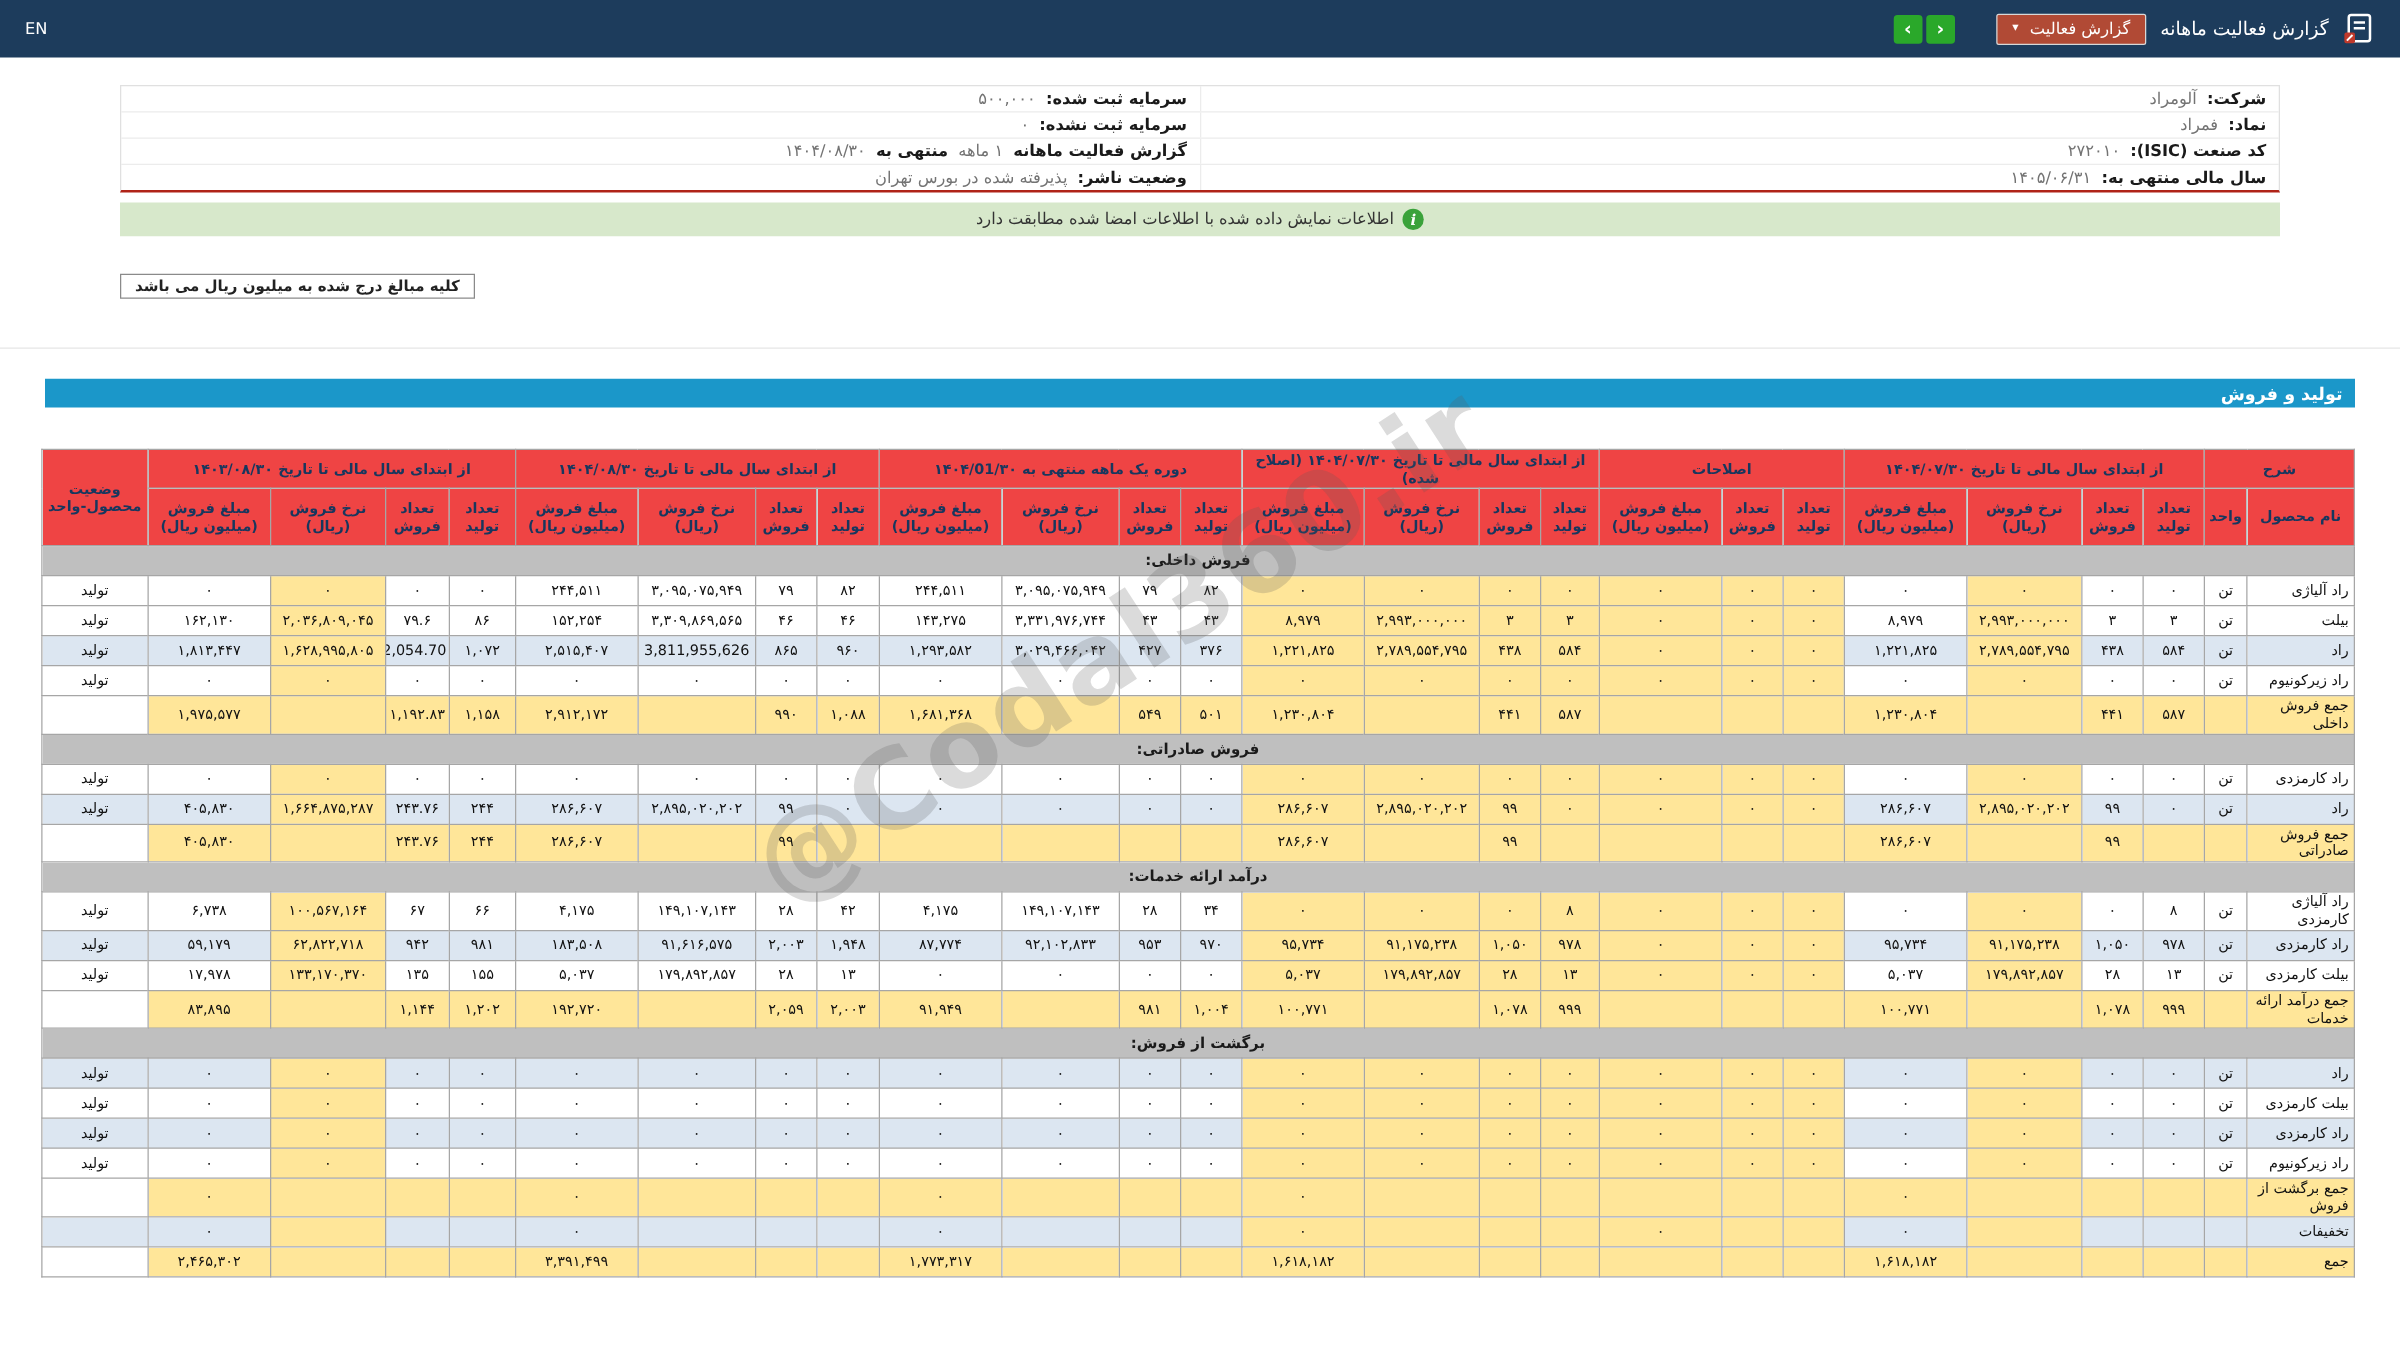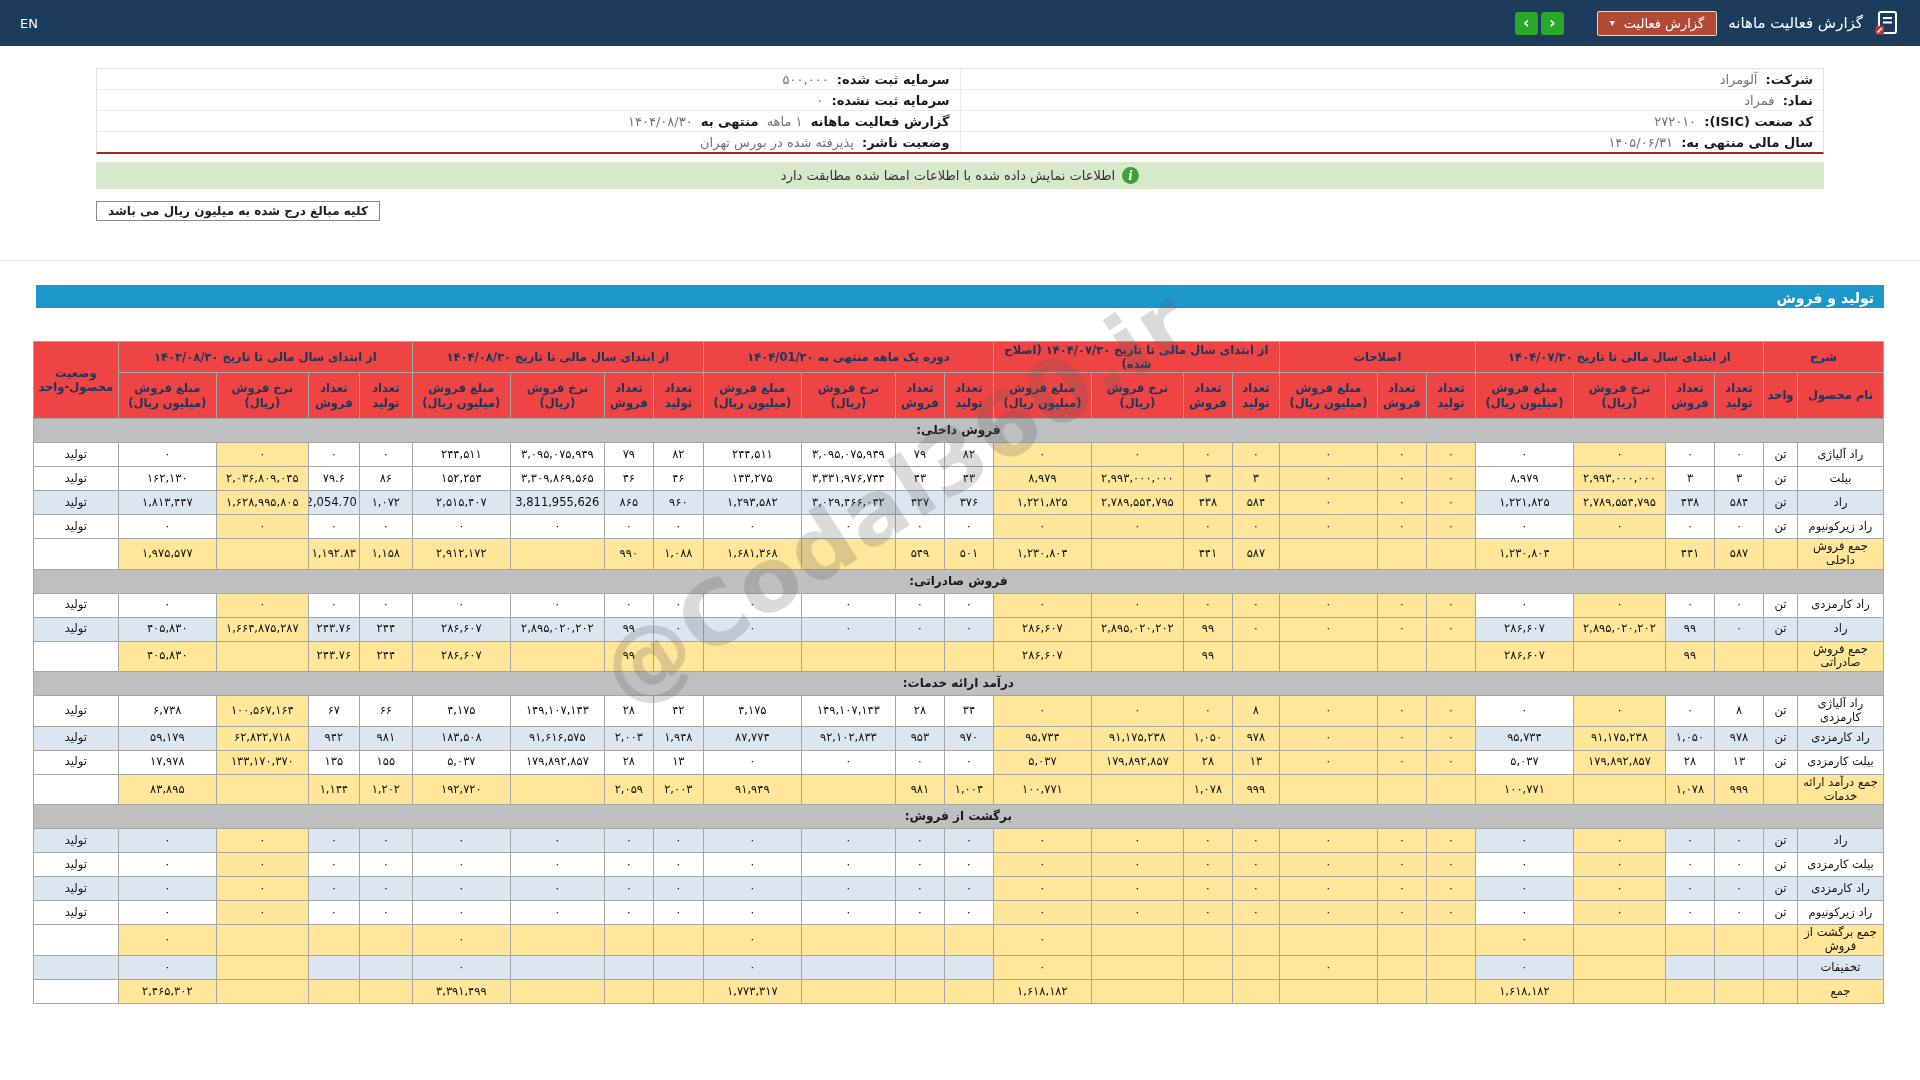--- a/index.html
+++ b/index.html
@@ -26,42 +26,42 @@
   .info-row:last-child{border-bottom:none}
   .info-cell{flex:1;padding:2.5px 10px;font-size:13px}
   .info-cell.first{border-left:1px solid #ececec}
   .lbl{font-weight:bold;color:#1a1a1a}
   .val{color:#737373;margin:0 4px}
   .alert-bar{margin-top:8px;height:27px;background:#d7e8cb;display:flex;align-items:center;
     justify-content:center;gap:7px;font-size:13px;color:#333}
   .info-icon{width:17px;height:17px;border-radius:50%;background:#3aa23a;color:#fff;
     font-style:italic;font-weight:bold;font-size:12px;display:flex;align-items:center;
     justify-content:center;font-family:"DejaVu Serif",serif;flex:0 0 auto}
-  .amounts-note-row{text-align:left;margin-top:11px}
+  .amounts-note-row{text-align:left;margin-top:29px}
   .amounts-note{display:inline-block;border:1px solid #8a8a8a;padding:2px 11px;
     font-size:12px;font-weight:bold;color:#222;background:#fff}
   .divider{margin-top:39px;border-top:1px solid #e6e6e6}
   
   .main{margin:24px 36px 0;position:relative}
   .section-bar{height:23px;background:#1b97c9;color:#fff;font-weight:bold;font-size:14px;
     line-height:27px;padding:0 10px}
   .table-note{height:24px;border:1px solid #ccc;border-top:none;font-weight:bold;
     font-size:12.5px;line-height:23px;padding:0 8px;color:#111;background:#fff}
   .table-wrap{margin-top:33px;position:relative}
   table{border-collapse:collapse;table-layout:fixed;width:1848px;font-size:12px}
   th,td{border:1px solid #a6a6a6;text-align:center;vertical-align:middle;overflow:hidden;
     padding:1px 2px}
   thead th{background:#ef4444;color:#17375e}
   th.gh{font-size:11.5px;height:24px;font-weight:bold}
   th.sh{font-size:11.5px;height:46px;font-weight:bold;line-height:1.25}
   tbody td{height:24px;color:#111;font-size:11.5px;line-height:1.2}
   .section-row td{background:#bfbfbf;text-align:center;font-weight:bold;padding:2px 6px;
     font-size:12px;color:#1a1a1a}
   .section-label{display:inline-block;max-width:112px;line-height:1.25}
-  td.name{text-align:center;padding:1px 4px}
+  td.name{text-align:right;padding:1px 4px}
   td.unit{font-size:11.5px}
   .data-row td{background:#fff}
   .alt-row td{background:#dce6f1}
   .sum-row td{background:#ffe699}
   .sum-row td.status{background:#fff}
   td.hl{background:#ffe699}
   .watermark{position:absolute;top:105px;left:520px;transform:rotate(-33deg);
     font-size:88px;font-weight:bold;color:rgba(90,90,90,0.22);direction:ltr;
     pointer-events:none;z-index:3;white-space:nowrap;letter-spacing:2px}
 </style>

